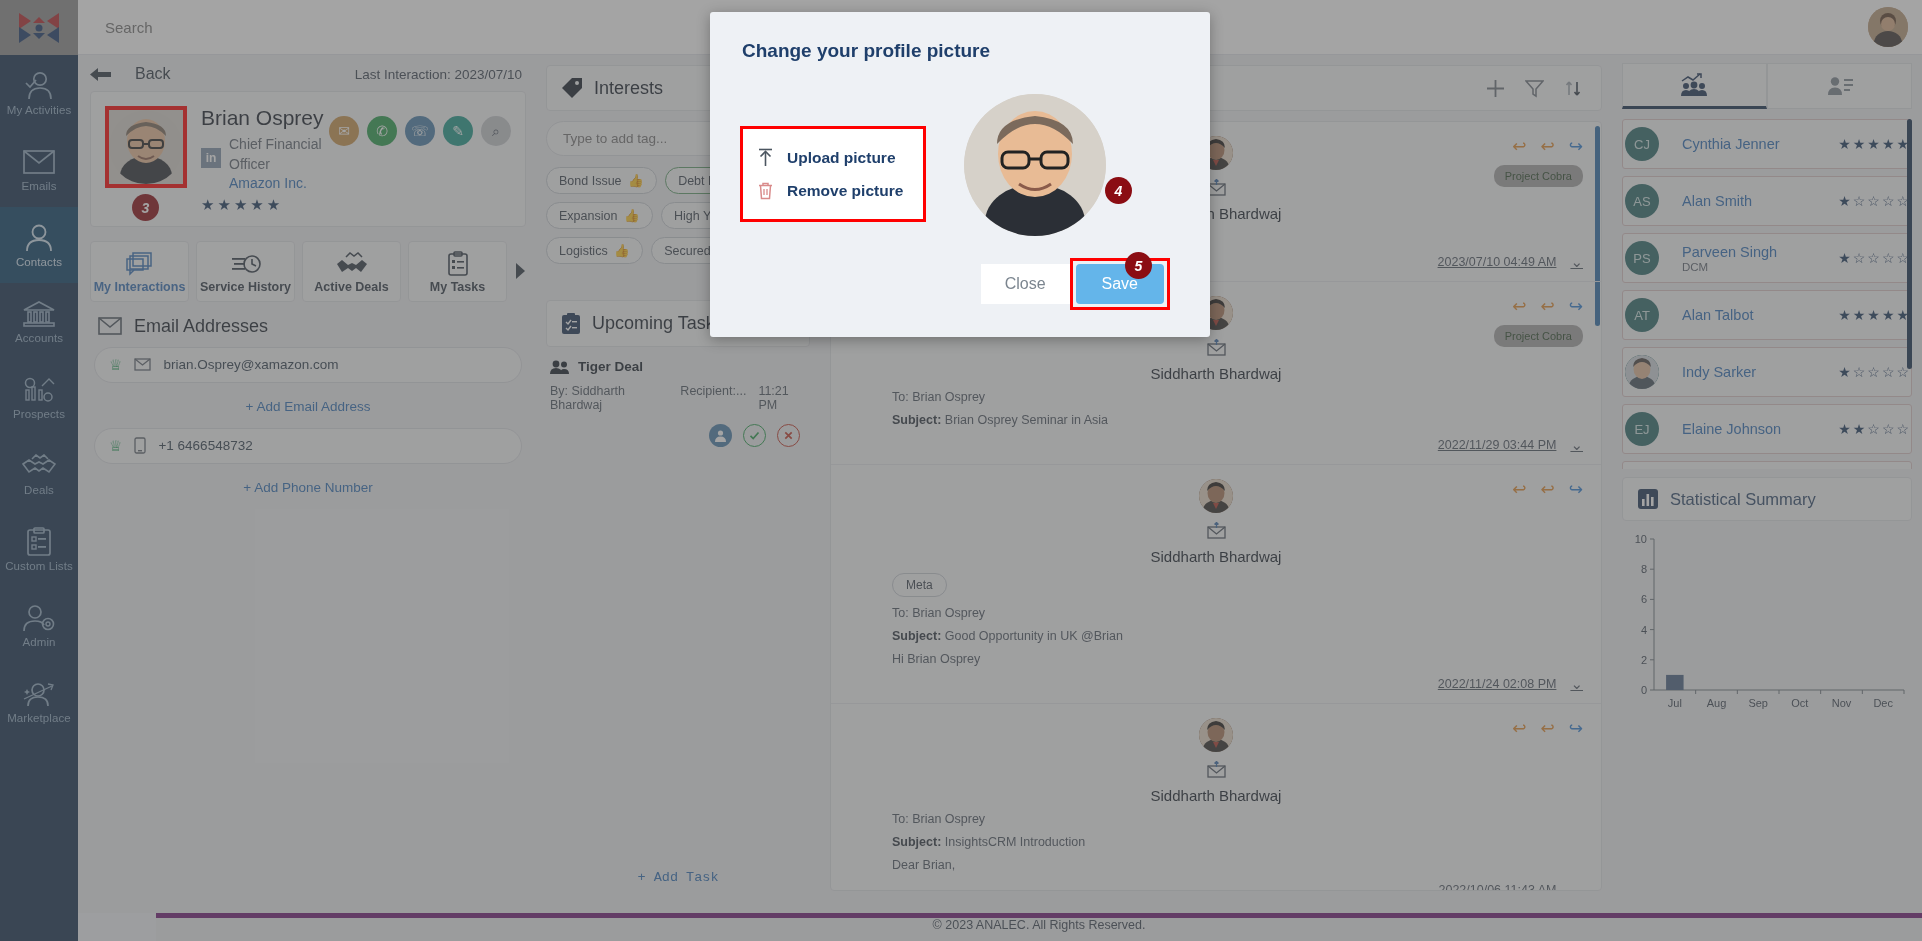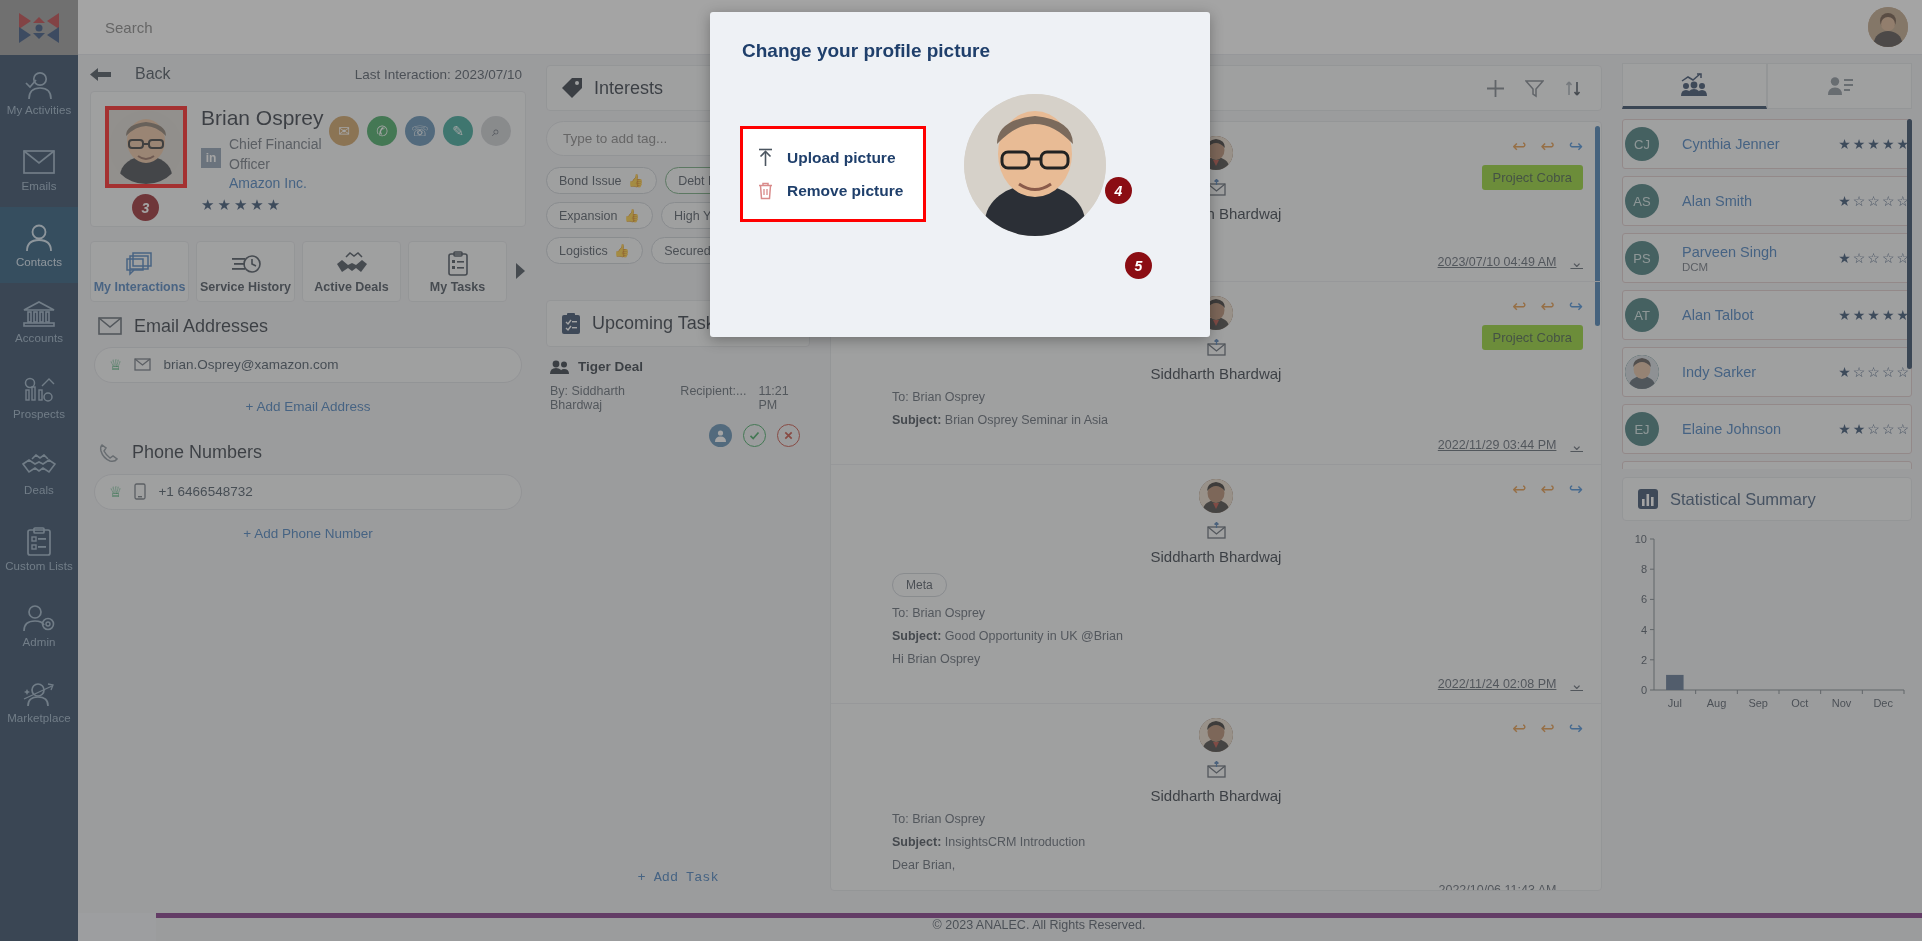--- a/index.html
+++ b/index.html
@@ -162,21 +162,21 @@
   #feed-list { margin-top: 10px; background: #f4f5f7; border: 1px solid #dcdfe3; border-radius: 4px; height: 770px; overflow: hidden; position: relative; }
   .feed-item { border-bottom: 1px solid #e2e5e8; padding: 14px 18px 10px 18px; position: relative; }
   .fi-top { display: flex; align-items: center; gap: 9px; flex-direction: column; }
   .fi-av { width: 34px; height: 34px; border-radius: 50%; overflow: hidden; background: #8d6a4f; }
   .fi-name { font-size: 15px; color: #17202a; font-weight: 500; }
   .fi-acts { position: absolute; right: 18px; top: 14px; display: flex; gap: 14px; font-size: 17px; }
   .fi-body { padding-left: 43px; margin-top: 8px; }
   .fi-line { font-size: 12.5px; color: #4b5560; margin-bottom: 9px; }
   .fi-line b { color: #2d3740; }
   .fi-tag { display: inline-block; border: 1px solid #c3c9cf; border-radius: 16px; padding: 4px 13px; font-size: 12px; color: #39434e; margin-bottom: 9px; }
-  .fi-proj { position: absolute; right: 18px; top: 43px; background: #84cc16; color: #2c4a2c; font-size: 13px; padding: 5px 11px; border-radius: 3px; }
+  .fi-proj { position: absolute; right: 18px; top: 43px; background: #a3a3a3; color: #2c4a2c; font-size: 11px; padding: 5px 11px; border-radius: 10px; }
   .fi-date { text-align: right; font-size: 12.5px; color: #4b5560; display: flex; justify-content: flex-end; align-items: center; gap: 14px; text-decoration: underline; }
   #feed-scroll { position: absolute; right: 1px; top: 4px; width: 5px; height: 200px; background: #2d6ea8; border-radius: 3px; }
 
   
   #col4 { position: absolute; right: 0; top: 0; width: 306px; bottom: 28px; background: #eceef0; padding: 8px 10px 0 6px; }
   #rail-tabs { display: flex; }
   .rtab { flex: 1; display: flex; align-items: center; justify-content: center; height: 46px; background: #f4f5f7; border: 1px solid #dcdfe3; cursor: pointer; }
   .rtab.active { border-bottom: 3px solid #14304f; }
   #rail-list { position: relative; margin-top: 10px; height: 350px; overflow: hidden; }
   .rrow { display: flex; align-items: center; gap: 23px; border: 1px solid #d9c4c4; border-radius: 3px; padding: 7px 2px; margin-bottom: 7px; background: #f4f5f7; cursor: pointer; }
@@ -467,26 +467,20 @@
       <div class="pill-row">
         <span class="crown">♕</span>
         <svg width="17" height="13" viewBox="0 0 17 13">
           <rect x="1" y="1" width="15" height="11" fill="none" stroke="#5d6670" stroke-width="1.3"></rect>
           <path d="M1 1 L8.5 7 L16 1" fill="none" stroke="#5d6670" stroke-width="1.3"></path>
         </svg>
         <span class="val">brian.Osprey@xamazon.com</span>
       </div>
       <div class="addlink">+ Add Email Address</div>
 
-      <div class="sect-head">
-        <svg width="22" height="22" viewBox="0 0 22 22">
-          <path d="M4 3 Q2 5 3 9 Q5 16 12 19 Q17 20 19 17 L15 14 L12 16 Q8 13 6 9 L8 6 Z" fill="none" stroke="#7b858f" stroke-width="1.5"></path>
-        </svg>
-        <span class="t">Phone Numbers</span>
-      </div>
       <div class="pill-row">
         <span class="crown">♕</span>
         <svg width="12" height="17" viewBox="0 0 12 17">
           <rect x="1" y="1" width="10" height="15" rx="1.5" fill="none" stroke="#5d6670" stroke-width="1.3"></rect>
           <rect x="4" y="13" width="4" height="1.4" fill="#5d6670"></rect>
         </svg>
         <span class="val">+1 6466548732</span>
       </div>
       <div class="addlink">+ Add Phone Number</div>
     </div>
@@ -923,16 +917,22 @@
           <ellipse cx="71" cy="128" rx="50" ry="38" fill="#2b2f36"></ellipse>
           <ellipse cx="71" cy="60" rx="37" ry="43" fill="#e8bb95"></ellipse>
           <path d="M33 50 Q71 10 109 50 Q109 26 71 22 Q33 26 33 50" fill="#7b6a5c"></path>
           <rect x="38" y="58" width="27" height="16" rx="6" fill="none" stroke="#222" stroke-width="3"></rect>
           <rect x="77" y="58" width="27" height="16" rx="6" fill="none" stroke="#222" stroke-width="3"></rect>
           <path d="M65 65 L77 65" stroke="#222" stroke-width="3"></path>
           <path d="M55 90 Q71 101 87 90" stroke="#8a5b4a" stroke-width="3" fill="none"></path>
         </svg>
       </div>
     </div>
+    <div id="modal-foot">
+      <button id="close-btn">Close</button>
+      <div id="save-wrap">
+        <button id="save-btn">Save</button>
+      </div>
+    </div>
     <div class="badge" id="badge5">5</div>
   </div>
 
 </div>
 
 </body></html>

